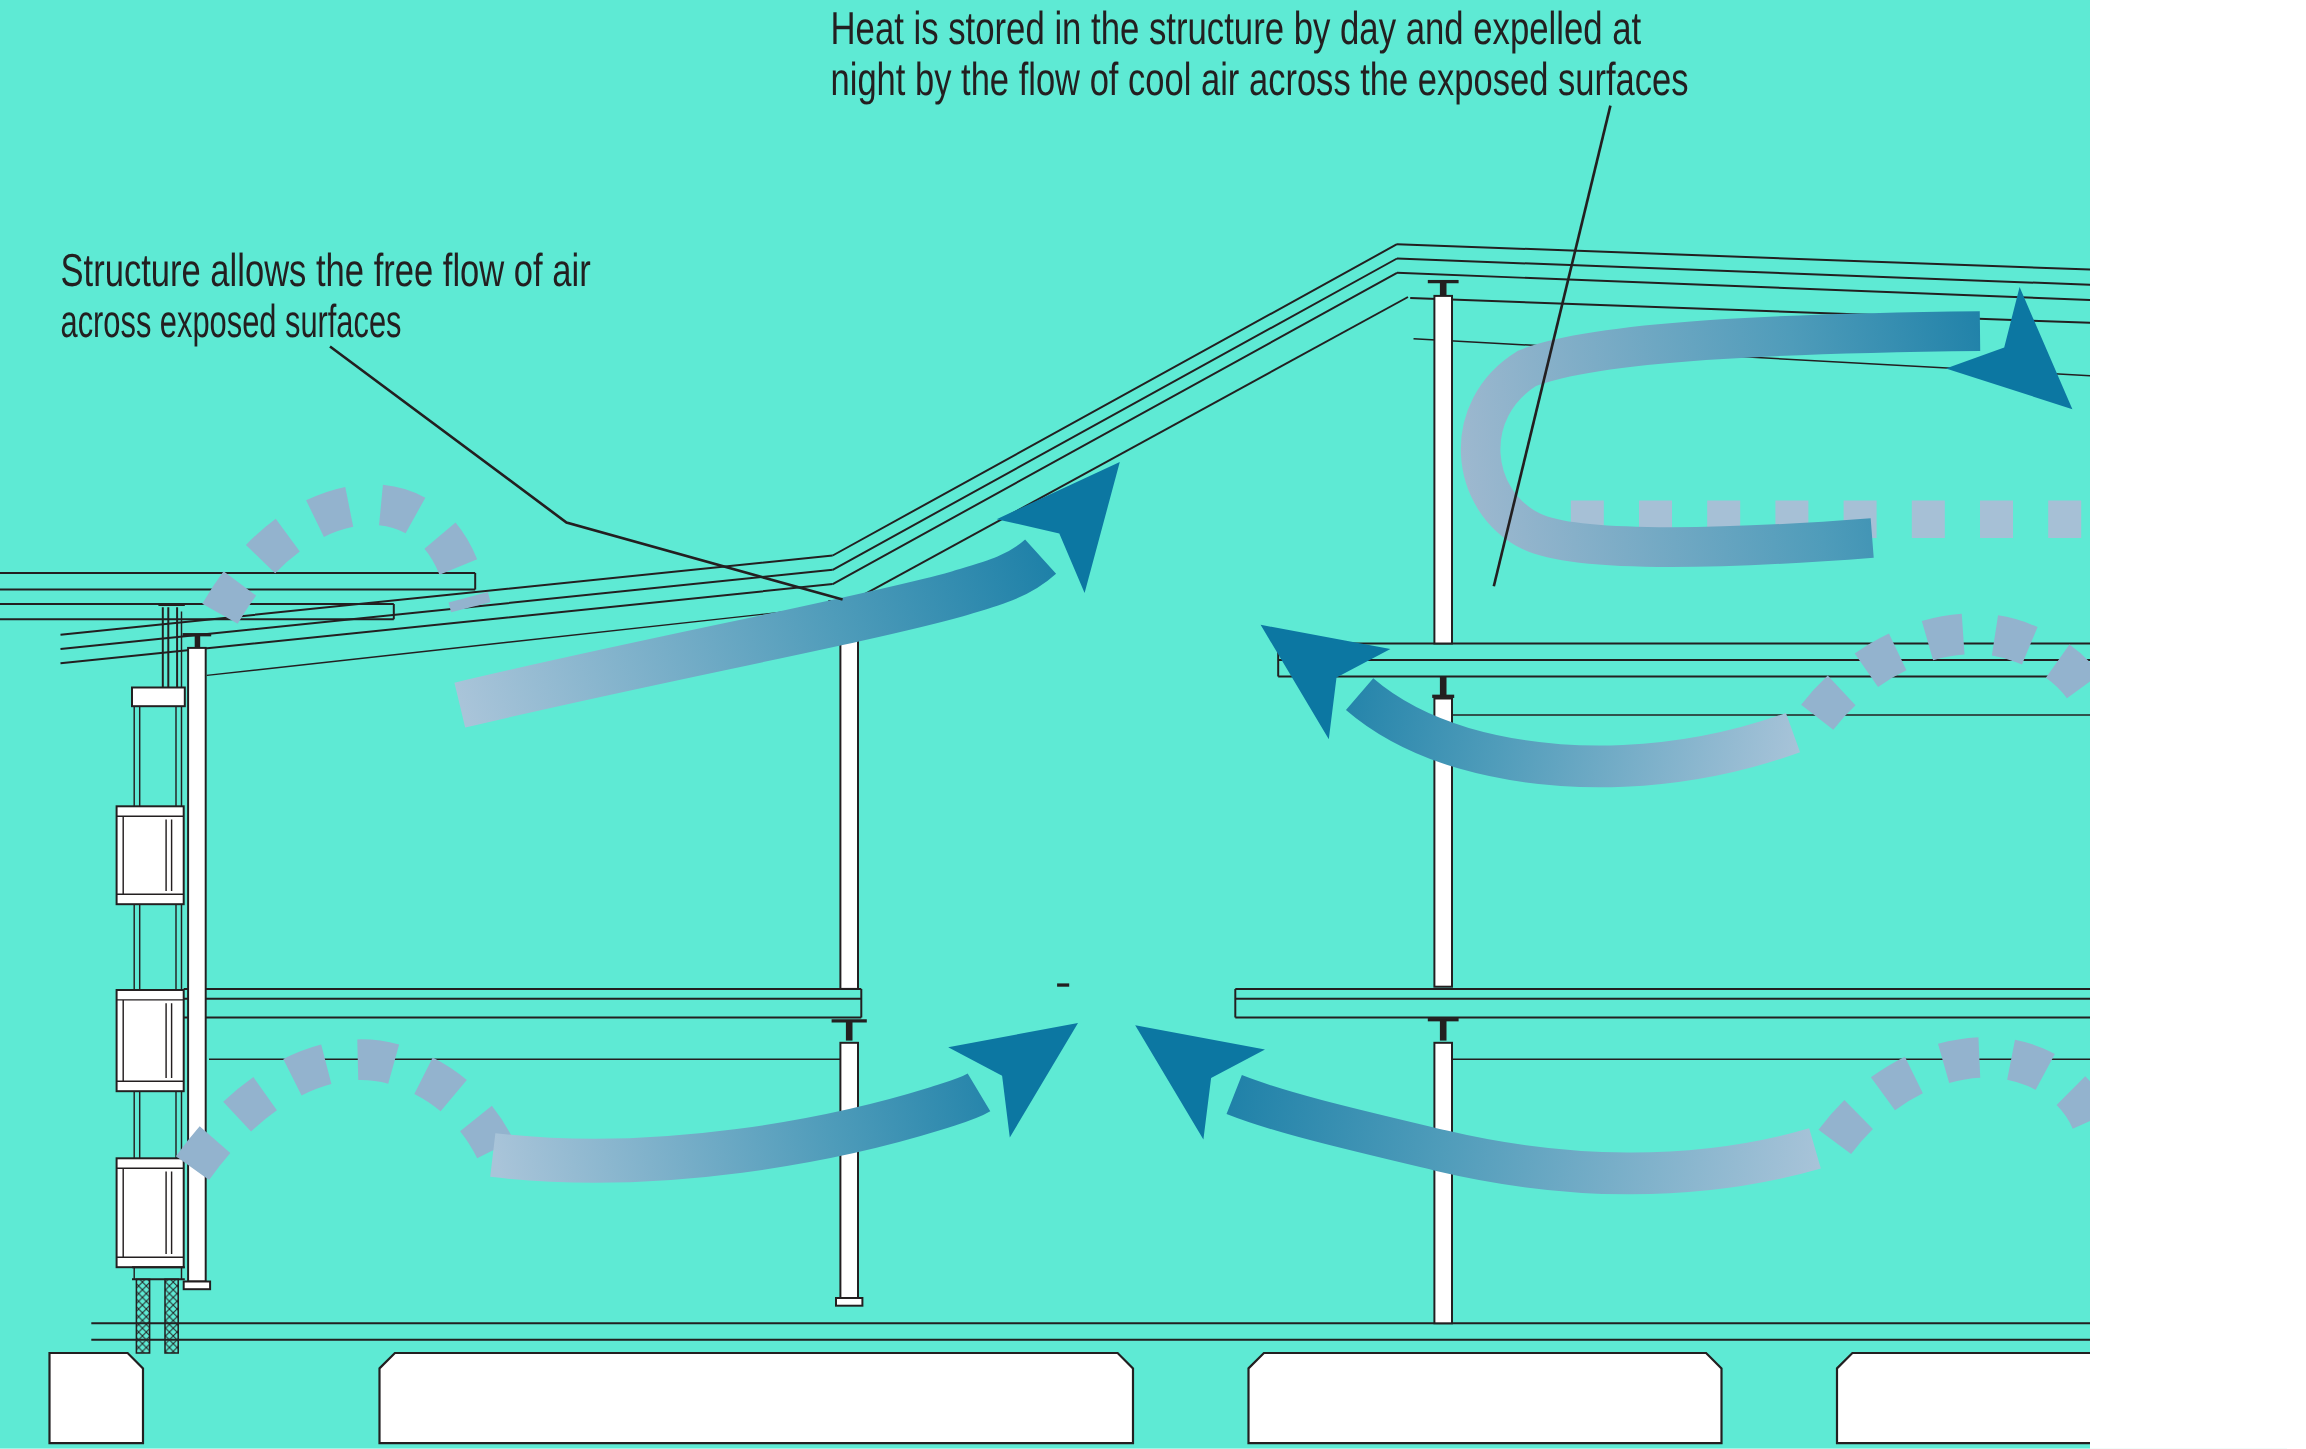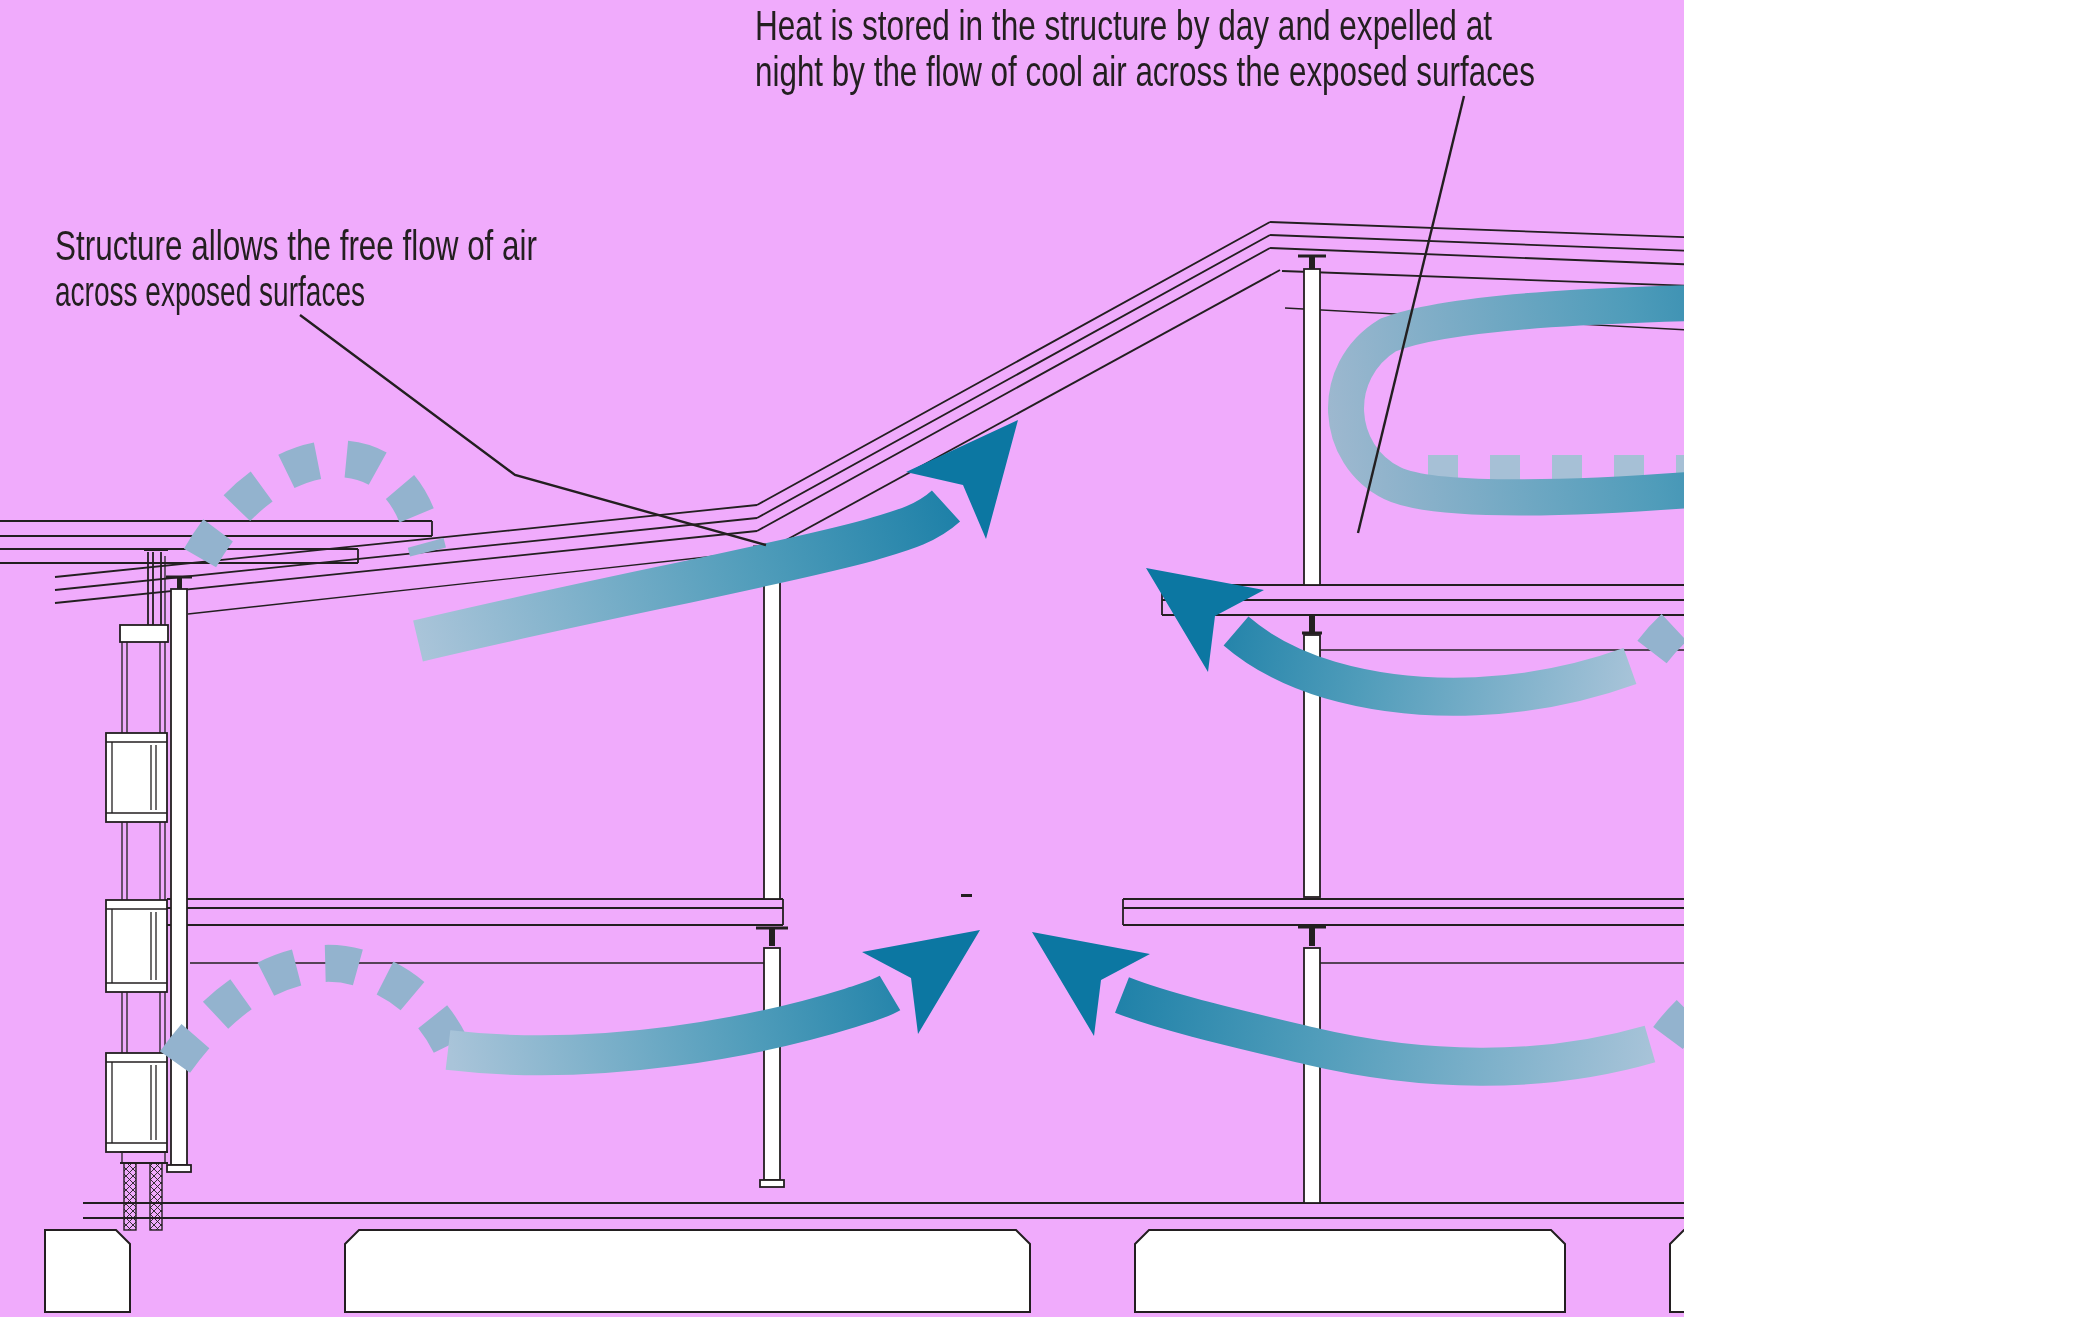--- a/index.html
+++ b/index.html
@@ -1,16 +1,16 @@
 <!DOCTYPE html>
 <html><head>
 <meta charset="utf-8">
 <style>
   html,body{margin:0;padding:0;background:#fff;}
-  .stage{position:relative;width:1684px;height:1317px;background:#f0abfc;overflow:hidden;
+  .stage{position:relative;width:1900px;height:1317px;background:#5eead4;overflow:hidden;
          font-family:"Liberation Sans", sans-serif;text-align:center;}
   .stage svg{position:absolute;left:0;top:0;}
   .ink{stroke:#231f20;fill:none;stroke-width:1.8;}
   .ink-thin{stroke:#231f20;fill:none;stroke-width:1.3;}
   .ink-thick{stroke:#231f20;fill:none;stroke-width:3;}
   .whitefill{fill:#ffffff;stroke:#231f20;stroke-width:1.8;}
   .padfill{fill:#ffffff;stroke:#231f20;stroke-width:2;}
   .hatch{fill:url(#xhatch);stroke:#231f20;stroke-width:1.4;}
   .anno{font-size:42px;fill:#231f20;letter-spacing:0;}
   .wave{stroke:#93b3ce;stroke-width:37;fill:none;stroke-dasharray:33 29;stroke-linecap:butt;}

